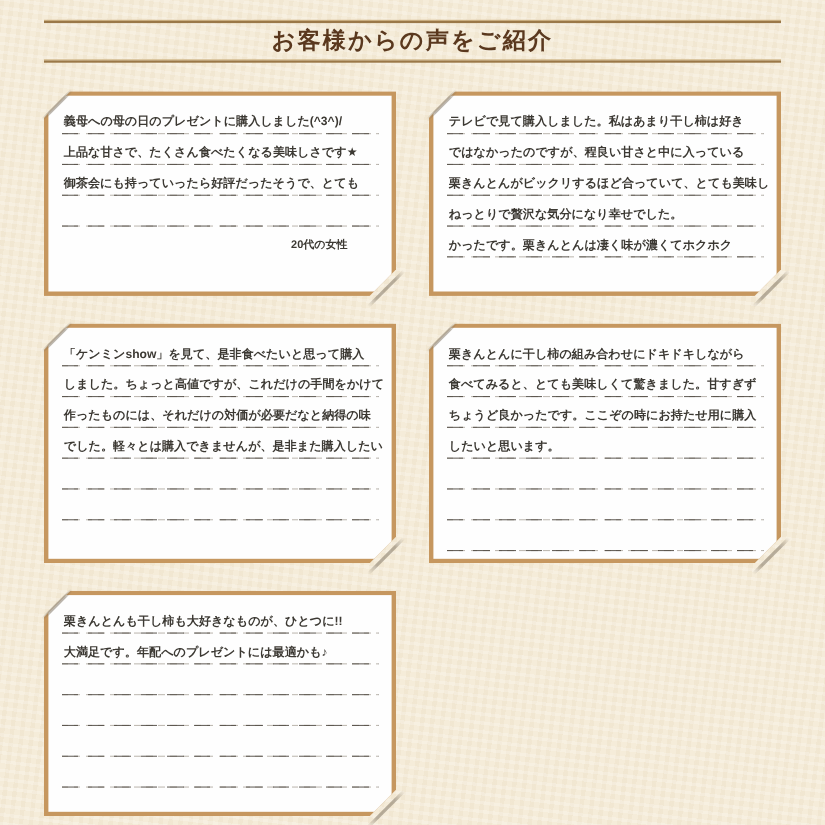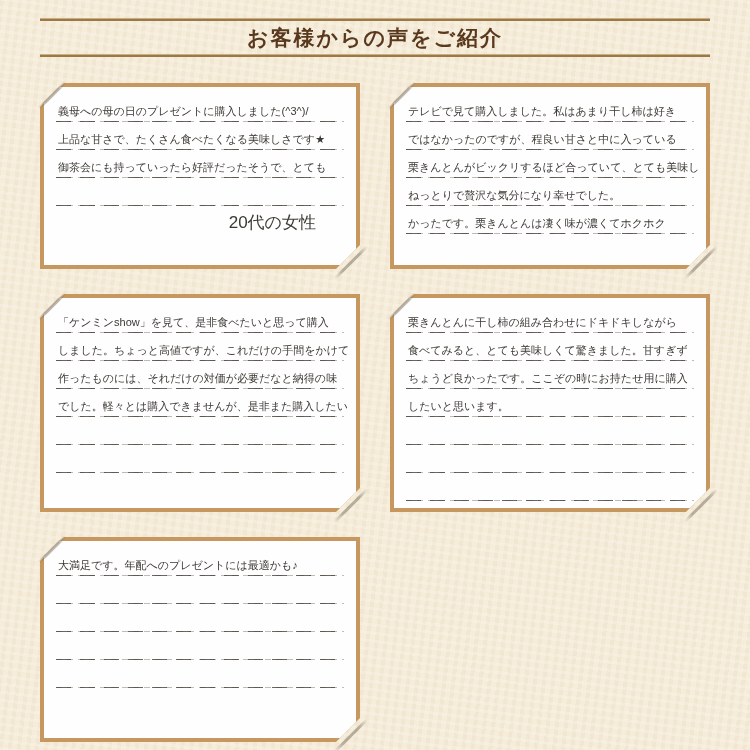--- a/index.html
+++ b/index.html
@@ -59,32 +59,32 @@
     position:absolute;inset:4px;
     background:#fefefe;
   }
   .card-body{padding:10px 12px 0 14px;}
 
   .row{
     position:relative;
     height:28px;line-height:28px;
     font-size:11px;letter-spacing:0;
     color:var(--ink);
-    font-weight:400;
+    font-weight:700;
     white-space:nowrap;
   }
   .row::after{
     content:"";
     position:absolute;left:-2px;right:0;bottom:3px;height:1px;
     background:
       repeating-linear-gradient(90deg, rgba(70,64,56,.8) 0 15px, rgba(70,64,56,0) 15px 24px),
       repeating-linear-gradient(90deg, rgba(130,120,105,.5) 0 6px, rgba(130,120,105,0) 6px 11px);
   }
   .row.signature{
-    text-align:right;padding-right:28px;font-size:17px;
+    text-align:right;padding-right:28px;font-size:10px;
   }
   .row.signature::after{display:none;}
 
   
   .fold{
     position:absolute;height:3px;
     transform:rotate(-45deg);
     background:linear-gradient(90deg, rgba(120,108,90,0), rgba(120,108,90,.5) 25%, rgba(120,108,90,.5) 75%, rgba(120,108,90,0));
   }
   .fold.tl{width:38px;top:11px;left:-7px;}
@@ -161,20 +161,21 @@
             </div>
           </div>
         </div>
       <div class="fold tl"></div>
       <div class="fold br"></div>
     </div>
     <div class="card-wrap">
       <div class="card">
           <div class="card-inner">
             <div class="card-body">
+              <div class="row">栗きんとんも干し柿も大好きなものが、ひとつに!!</div>
               <div class="row">大満足です。年配へのプレゼントには最適かも♪</div>
               <div class="row"></div>
               <div class="row"></div>
               <div class="row"></div>
               <div class="row"></div>
             </div>
           </div>
         </div>
       <div class="fold tl"></div>
       <div class="fold br"></div>

